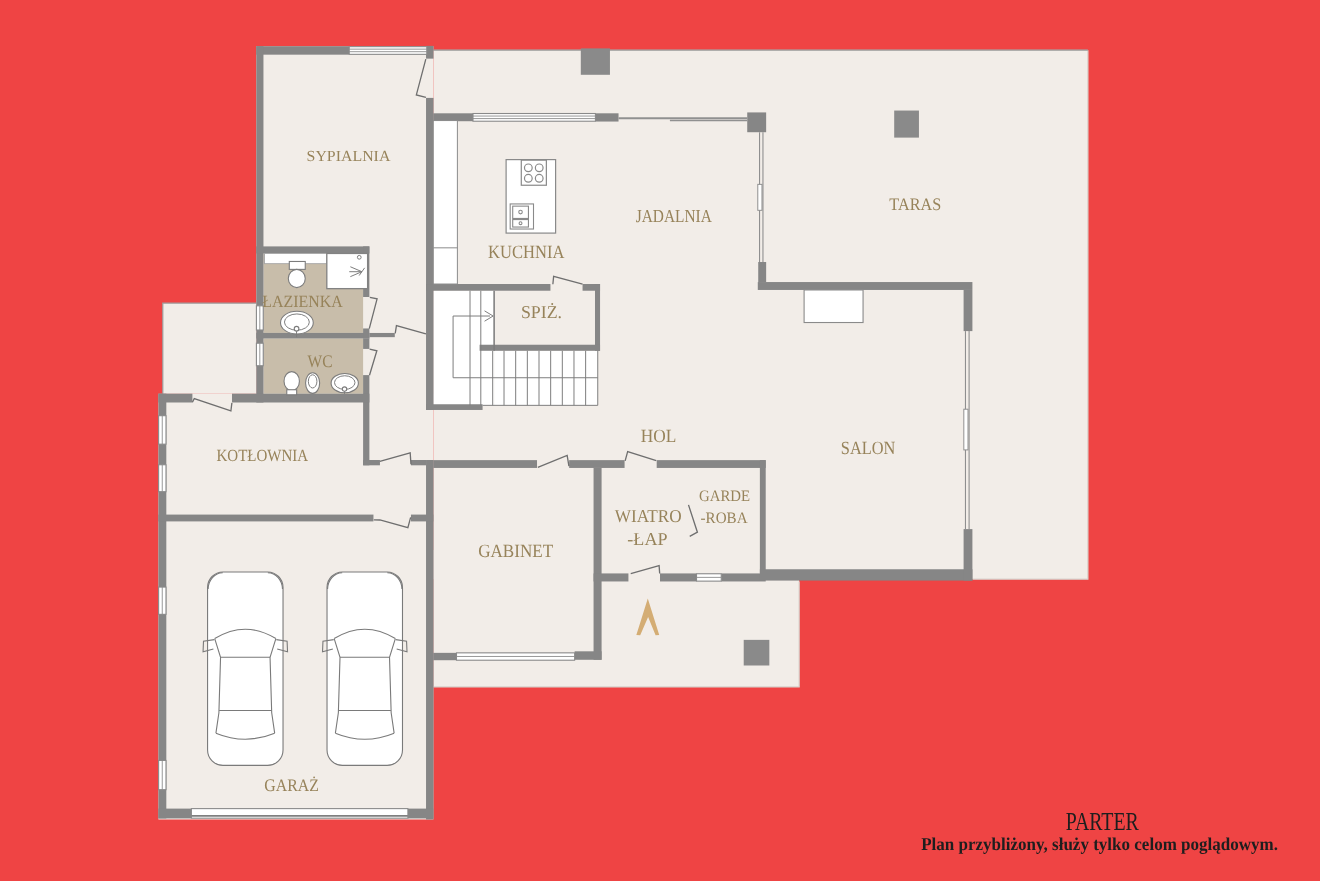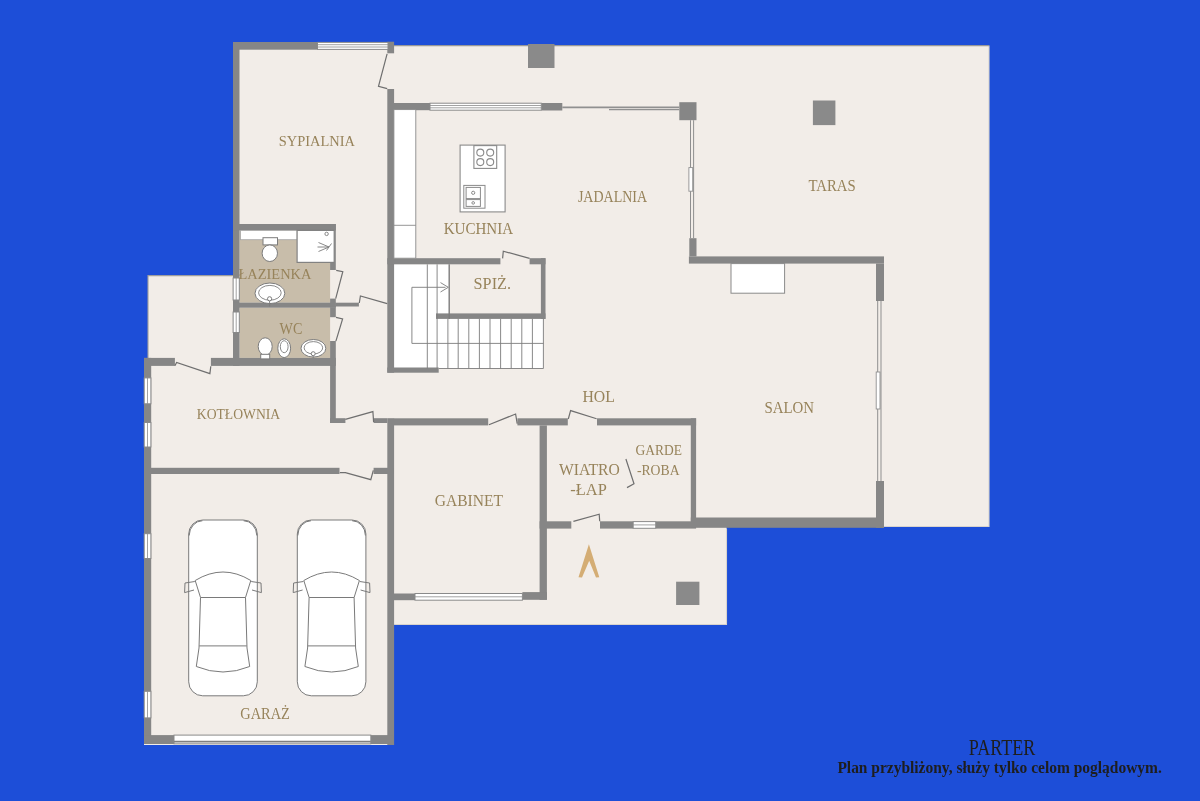--- a/index.html
+++ b/index.html
@@ -1,16 +1,16 @@
 <!DOCTYPE html>
 <html><head>
 <meta charset="utf-8">
 <style>
   html,body{margin:0;padding:0;background:#ffffff;}
-  .page{width:1200px;height:801px;position:relative;background:#1d4ed8;overflow:hidden;}
+  .page{width:1200px;height:801px;position:relative;background:#ef4444;overflow:hidden;}
   text{font-family:"Liberation Serif", serif;}
   .lbl{fill:#97835a;letter-spacing:0px;}
 </style>
 </head>
 <body>
 <div class="page">
 <svg width="1200" height="801" viewBox="0 0 1200 801">
 
 <rect x="233" y="42" width="161" height="330.6" fill="#f2ede8"></rect>
 

